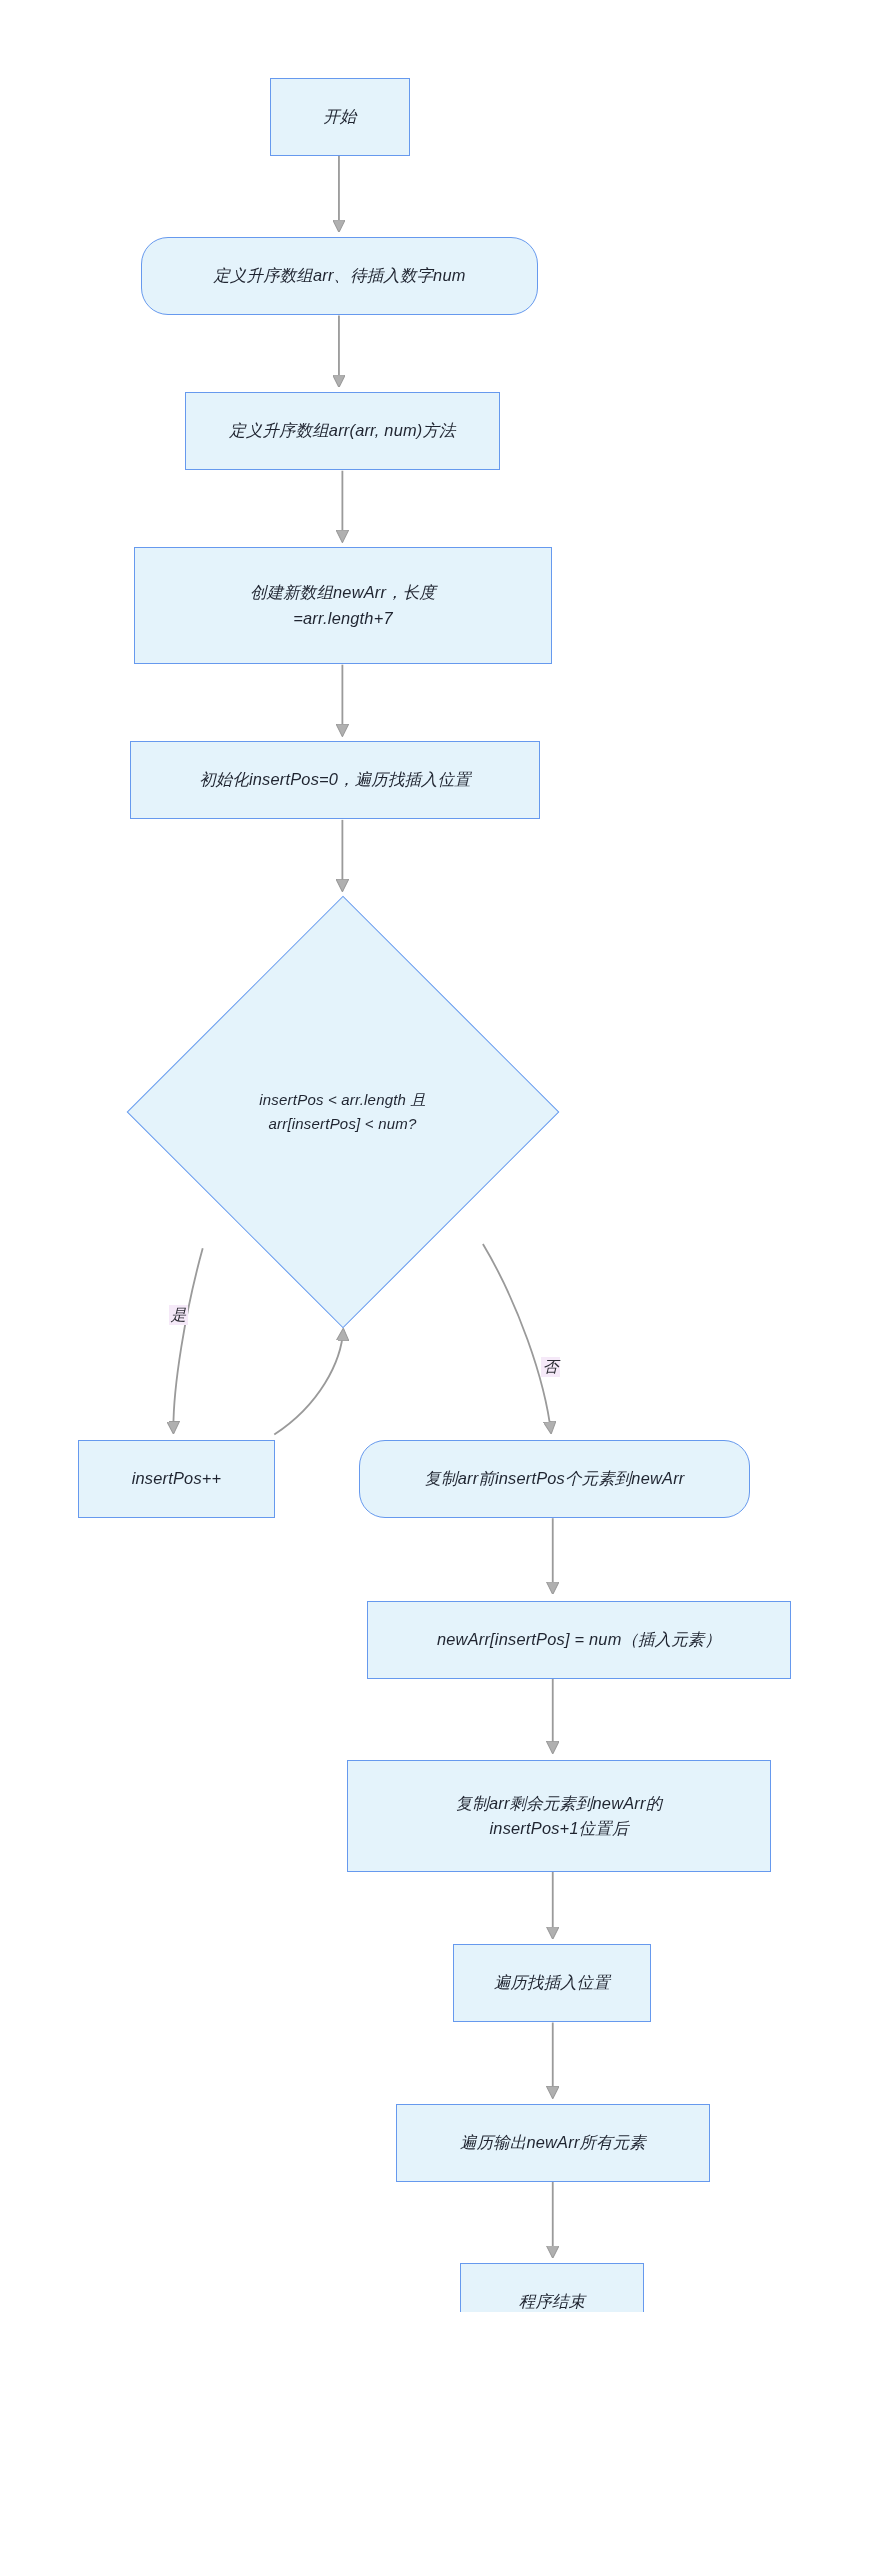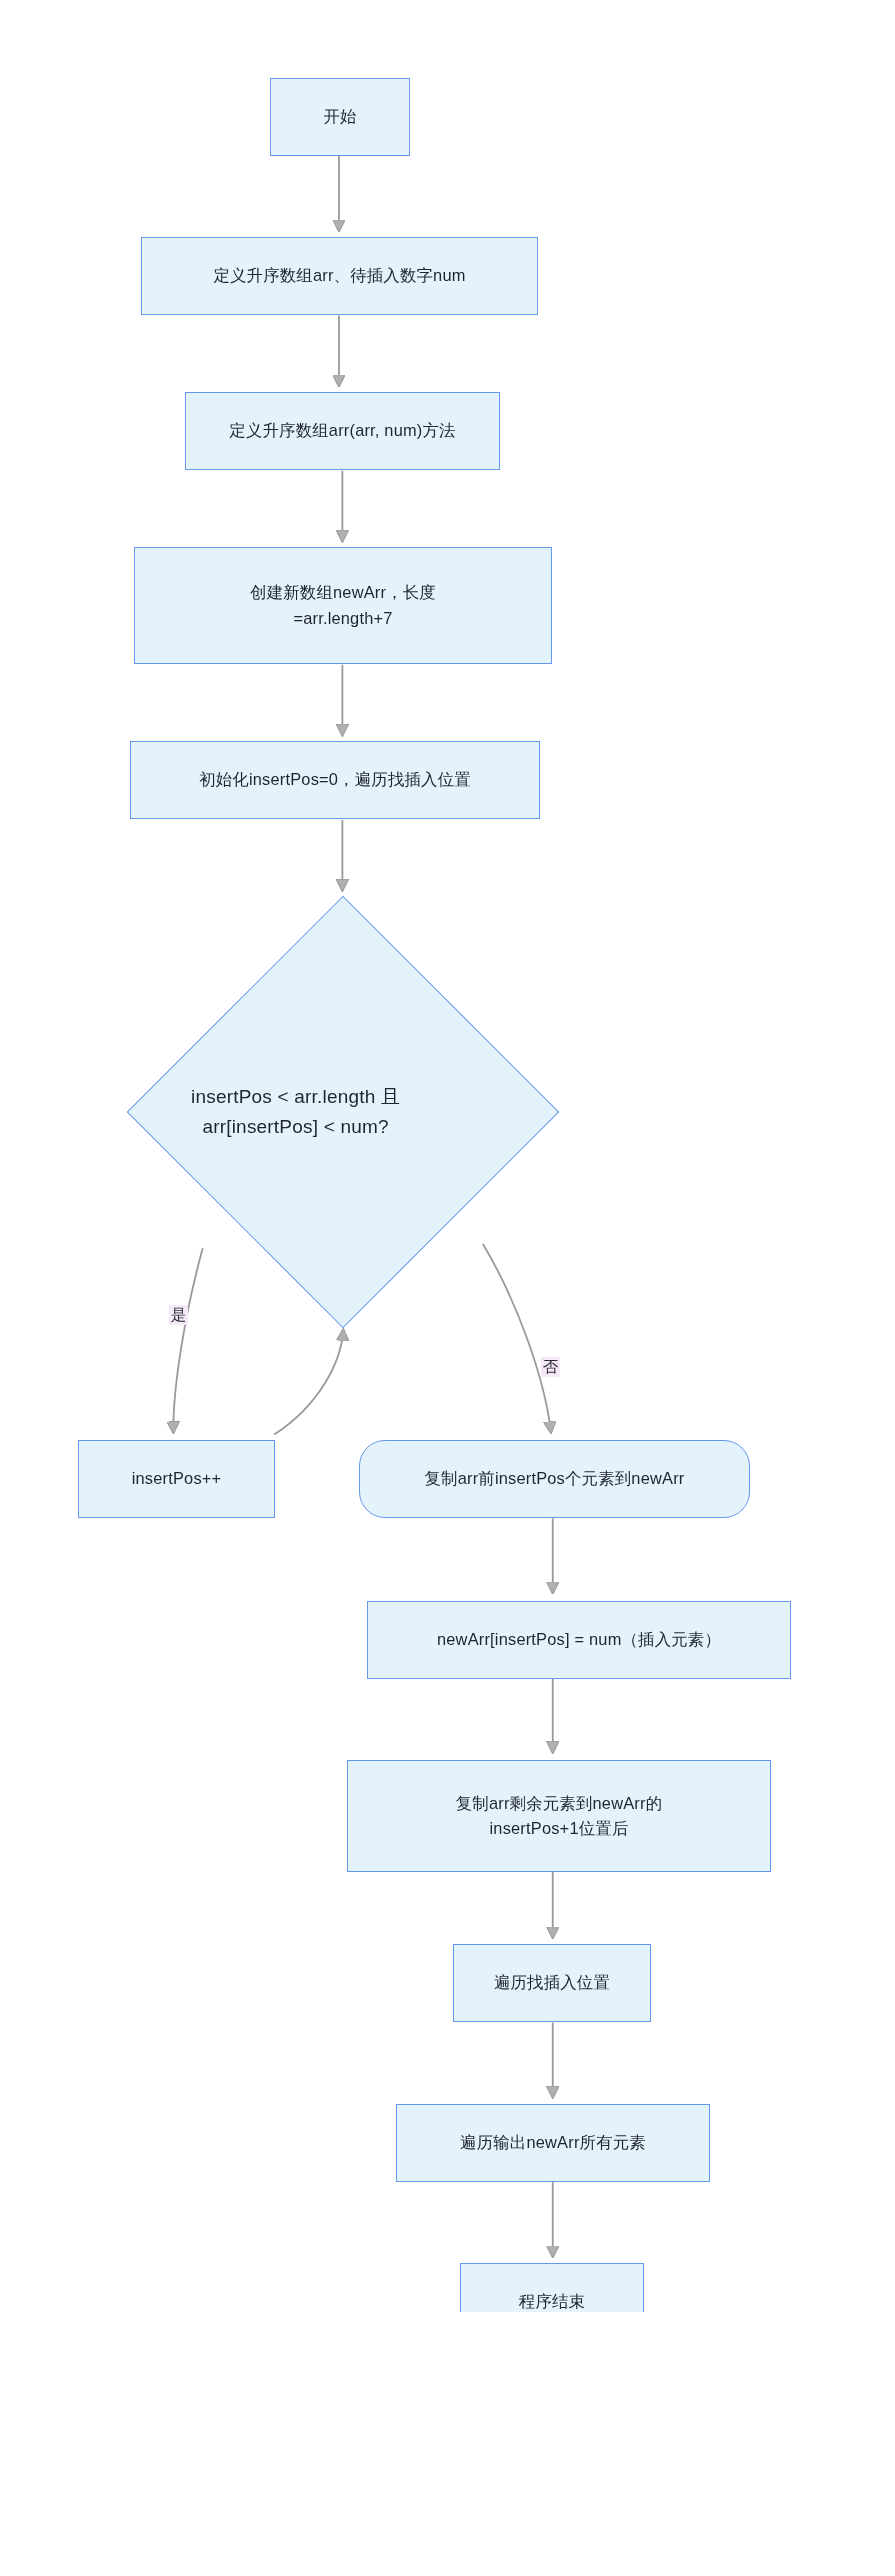--- a/index.html
+++ b/index.html
@@ -9,20 +9,21 @@
   }
   body {
     font-family: "Liberation Sans", "DejaVu Sans", sans-serif;
   }
   #canvas {
     position: relative;
     width: 896px;
     height: 2312px;
     background: #ffffff;
     overflow: hidden;
+    font-style: italic;
   }
   #edges {
     position: absolute;
     left: 0;
     top: 0;
     width: 896px;
     height: 2576px;
     pointer-events: none;
   }
   .node {
@@ -46,23 +47,24 @@
     box-sizing: border-box;
     background: #e4f3fb;
     border: 1.4px solid #6699ee;
     transform: rotate(45deg);
     z-index: 1;
   }
   .diamond-label {
     position: absolute;
     display: flex;
     align-items: center;
+    justify-content: center;
     text-align: center;
     color: #1f2430;
-    font-size: 19px;
+    font-size: 15px;
     line-height: 1.6;
     white-space: pre-line;
     letter-spacing: 0.2px;
     z-index: 3;
   }
   .edge-label {
     position: absolute;
     background: #f5e9f8;
     color: #2b2b33;
     font-size: 15.5px;
@@ -110,21 +112,21 @@
       <path d="M 641 2346 L 641 2433"></path>
 
       <path d="M 641 2531 L 641 2618"></path>
     </g>
   </svg>
 
   <div class="node" style="left:270px; top:78px; width:140px; height:78px;">
     <span>开始</span>
   </div>
 
-  <div class="node" style="left:141px; top:237px; width:397px; height:78px;">
+  <div class="node" style="left:141px; top:237px; width:397px; height:78px;border-radius:27px;">
     <span>定义升序数组arr、待插入数字num</span>
   </div>
 
   <div class="node" style="left:185px; top:392px; width:315px; height:78px;">
     <span>定义升序数组arr(arr, num)方法</span>
   </div>
 
   <div class="node" style="left:134px; top:547px; width:418px; height:117px;">
     <span>创建新数组newArr，长度
 =arr.length+7</span>

